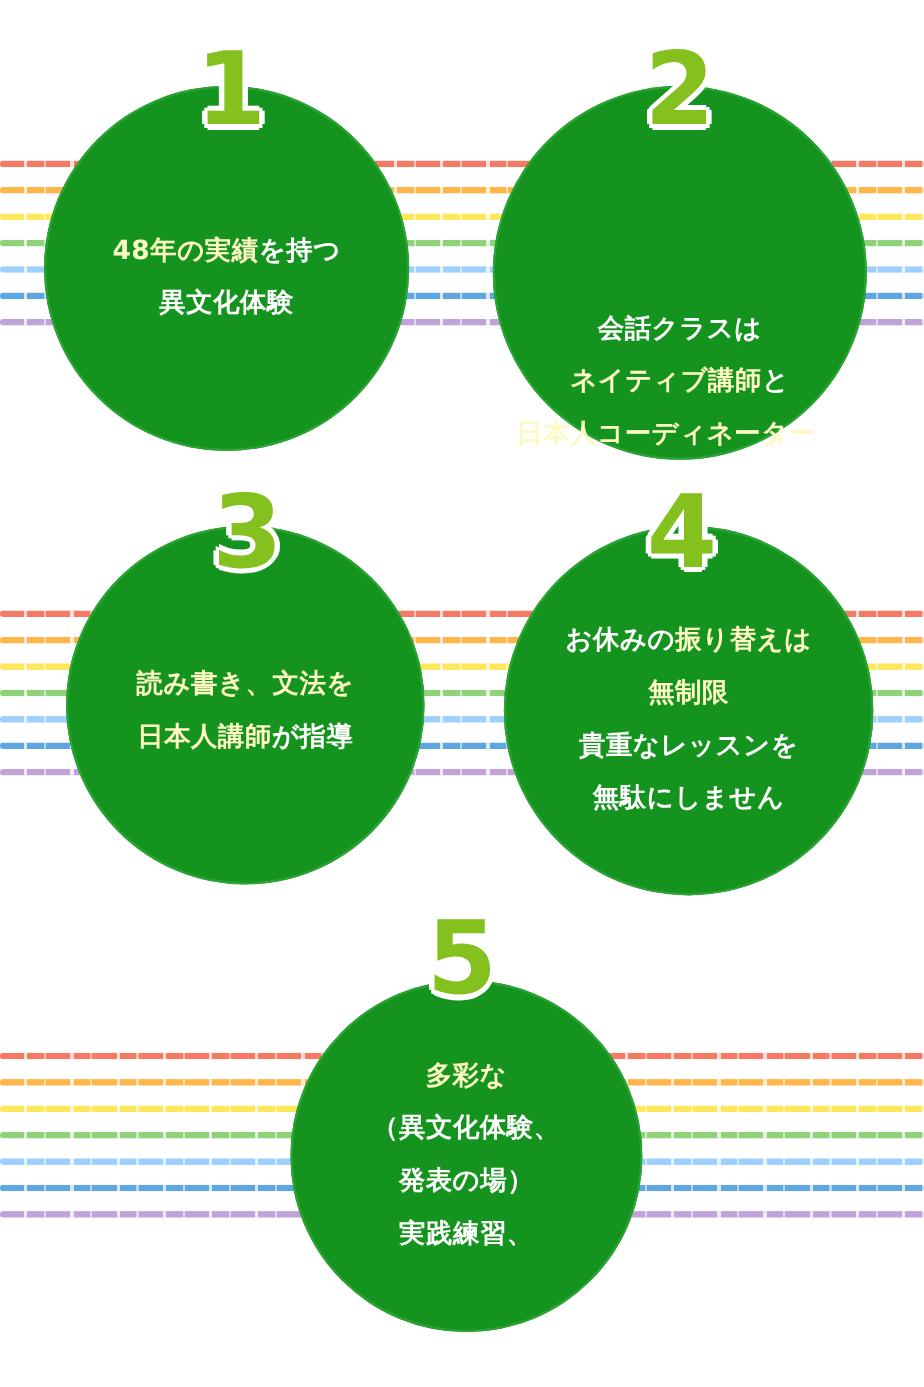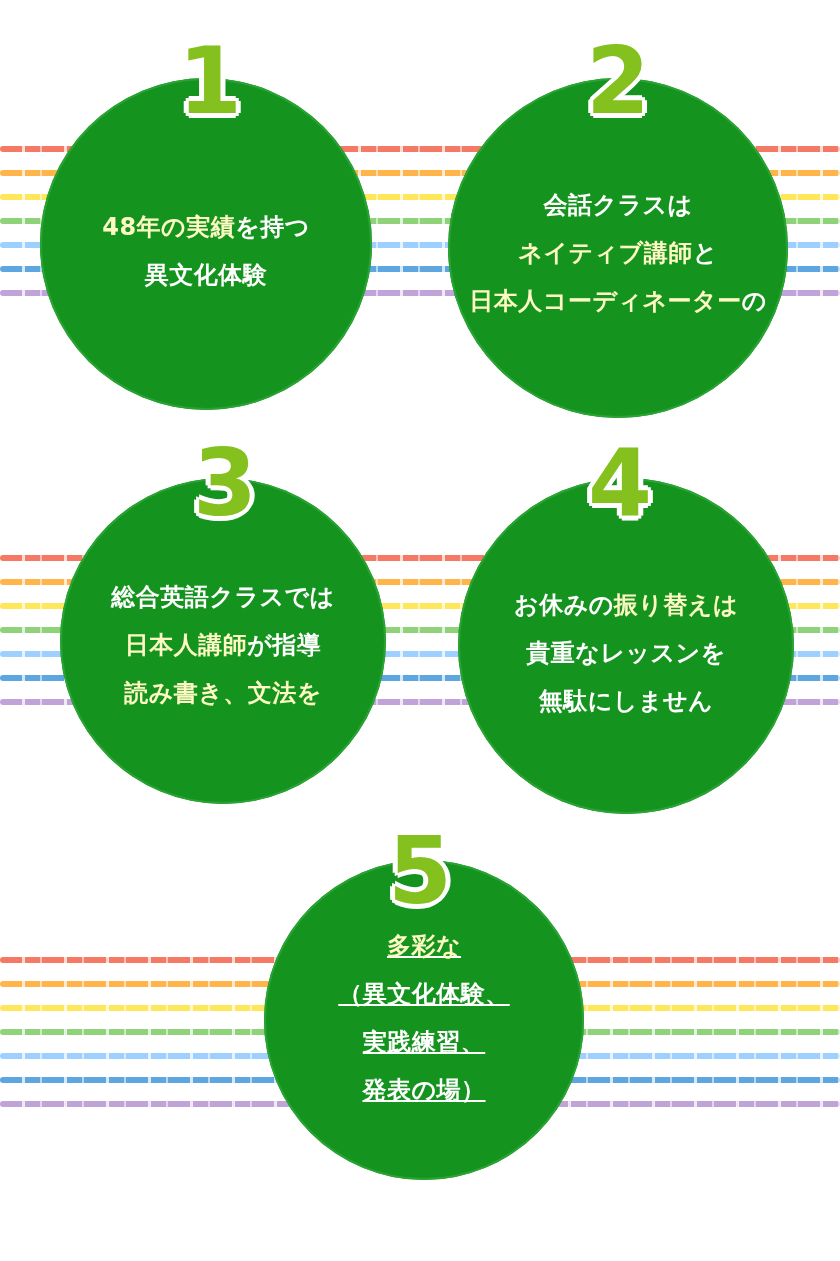--- a/index.html
+++ b/index.html
@@ -53,47 +53,47 @@
     <div class="stripe" style="top: 120px; background-color: rgb(94, 166, 224);"></div>
     <div class="stripe" style="top: 144px; background-color: rgb(191, 163, 217);"></div>
   </div>
 
 <div class="circle" style="left:40px; top:78px; width:332px; height:332px;">
   <div class="lines" style="margin-top:14px;">
       <div class="txt"><span class="y">48年の実績</span><span class="w">を持つ</span></div>
       <div class="txt"><span class="w">異文化体験</span></div>
     </div>
 </div>
-<div class="circle" style="left:448px; top:78px; width:340px; height:340px;">
+<div class="circle" style="left:448px; top:78px; width:340px; height:340px;justify-content:flex-end;">
   <div class="lines" style="margin-top:10px;">
       <div class="txt"><span class="w">会話クラスは</span></div>
       <div class="txt"><span class="y">ネイティブ講師</span><span class="w">と</span></div>
       <div class="txt"><span class="y">日本人コーディネーター</span><span class="w">の</span></div>
     </div>
 </div>
 <div class="circle" style="left:60px; top:478px; width:326px; height:326px;">
   <div class="lines" style="margin-top:8px;">
-      <div class="txt"><span class="w">総合英語クラスでは</span></div>
+      <div class="txt"><span class="y">読み書き、文法を</span></div>
       <div class="txt"><span class="y">日本人講師</span><span class="w">が指導</span></div>
-      <div class="txt"><span class="y">読み書き、文法を</span></div>
     </div>
 </div>
 <div class="circle" style="left:458px; top:478px; width:336px; height:336px;">
   <div class="lines" style="margin-top:14px;">
       <div class="txt"><span class="w">お休みの</span><span class="y">振り替えは</span></div>
+      <div class="txt"><span class="y">無制限</span></div>
       <div class="txt"><span class="w">貴重なレッスンを</span></div>
       <div class="txt"><span class="w">無駄にしません</span></div>
     </div>
 </div>
-<div class="circle" style="left:264px; top:860px; width:320px; height:320px;text-decoration:underline;">
+<div class="circle" style="left:264px; top:891px; width:320px; height:320px;">
   <div class="lines" style="margin-top:-4px;">
       <div class="txt"><span class="y">多彩な</span></div>
       <div class="txt"><span class="w">（異文化体験、</span></div>
+      <div class="txt"><span class="w">発表の場）</span></div>
       <div class="txt"><span class="w">実践練習、</span></div>
-      <div class="txt"><span class="w">発表の場）</span></div>
     </div>
 </div>
 
 <div class="num" style="left:160px; top:36px;">1</div>
 <div class="num" style="left:568px; top:36px;">2</div>
 <div class="num" style="left:175px; top:438px;">3</div>
 <div class="num" style="left:570px; top:438px;">4</div>
 <div class="num" style="left:370px; top:826px;">5</div>
 
 </body></html>

